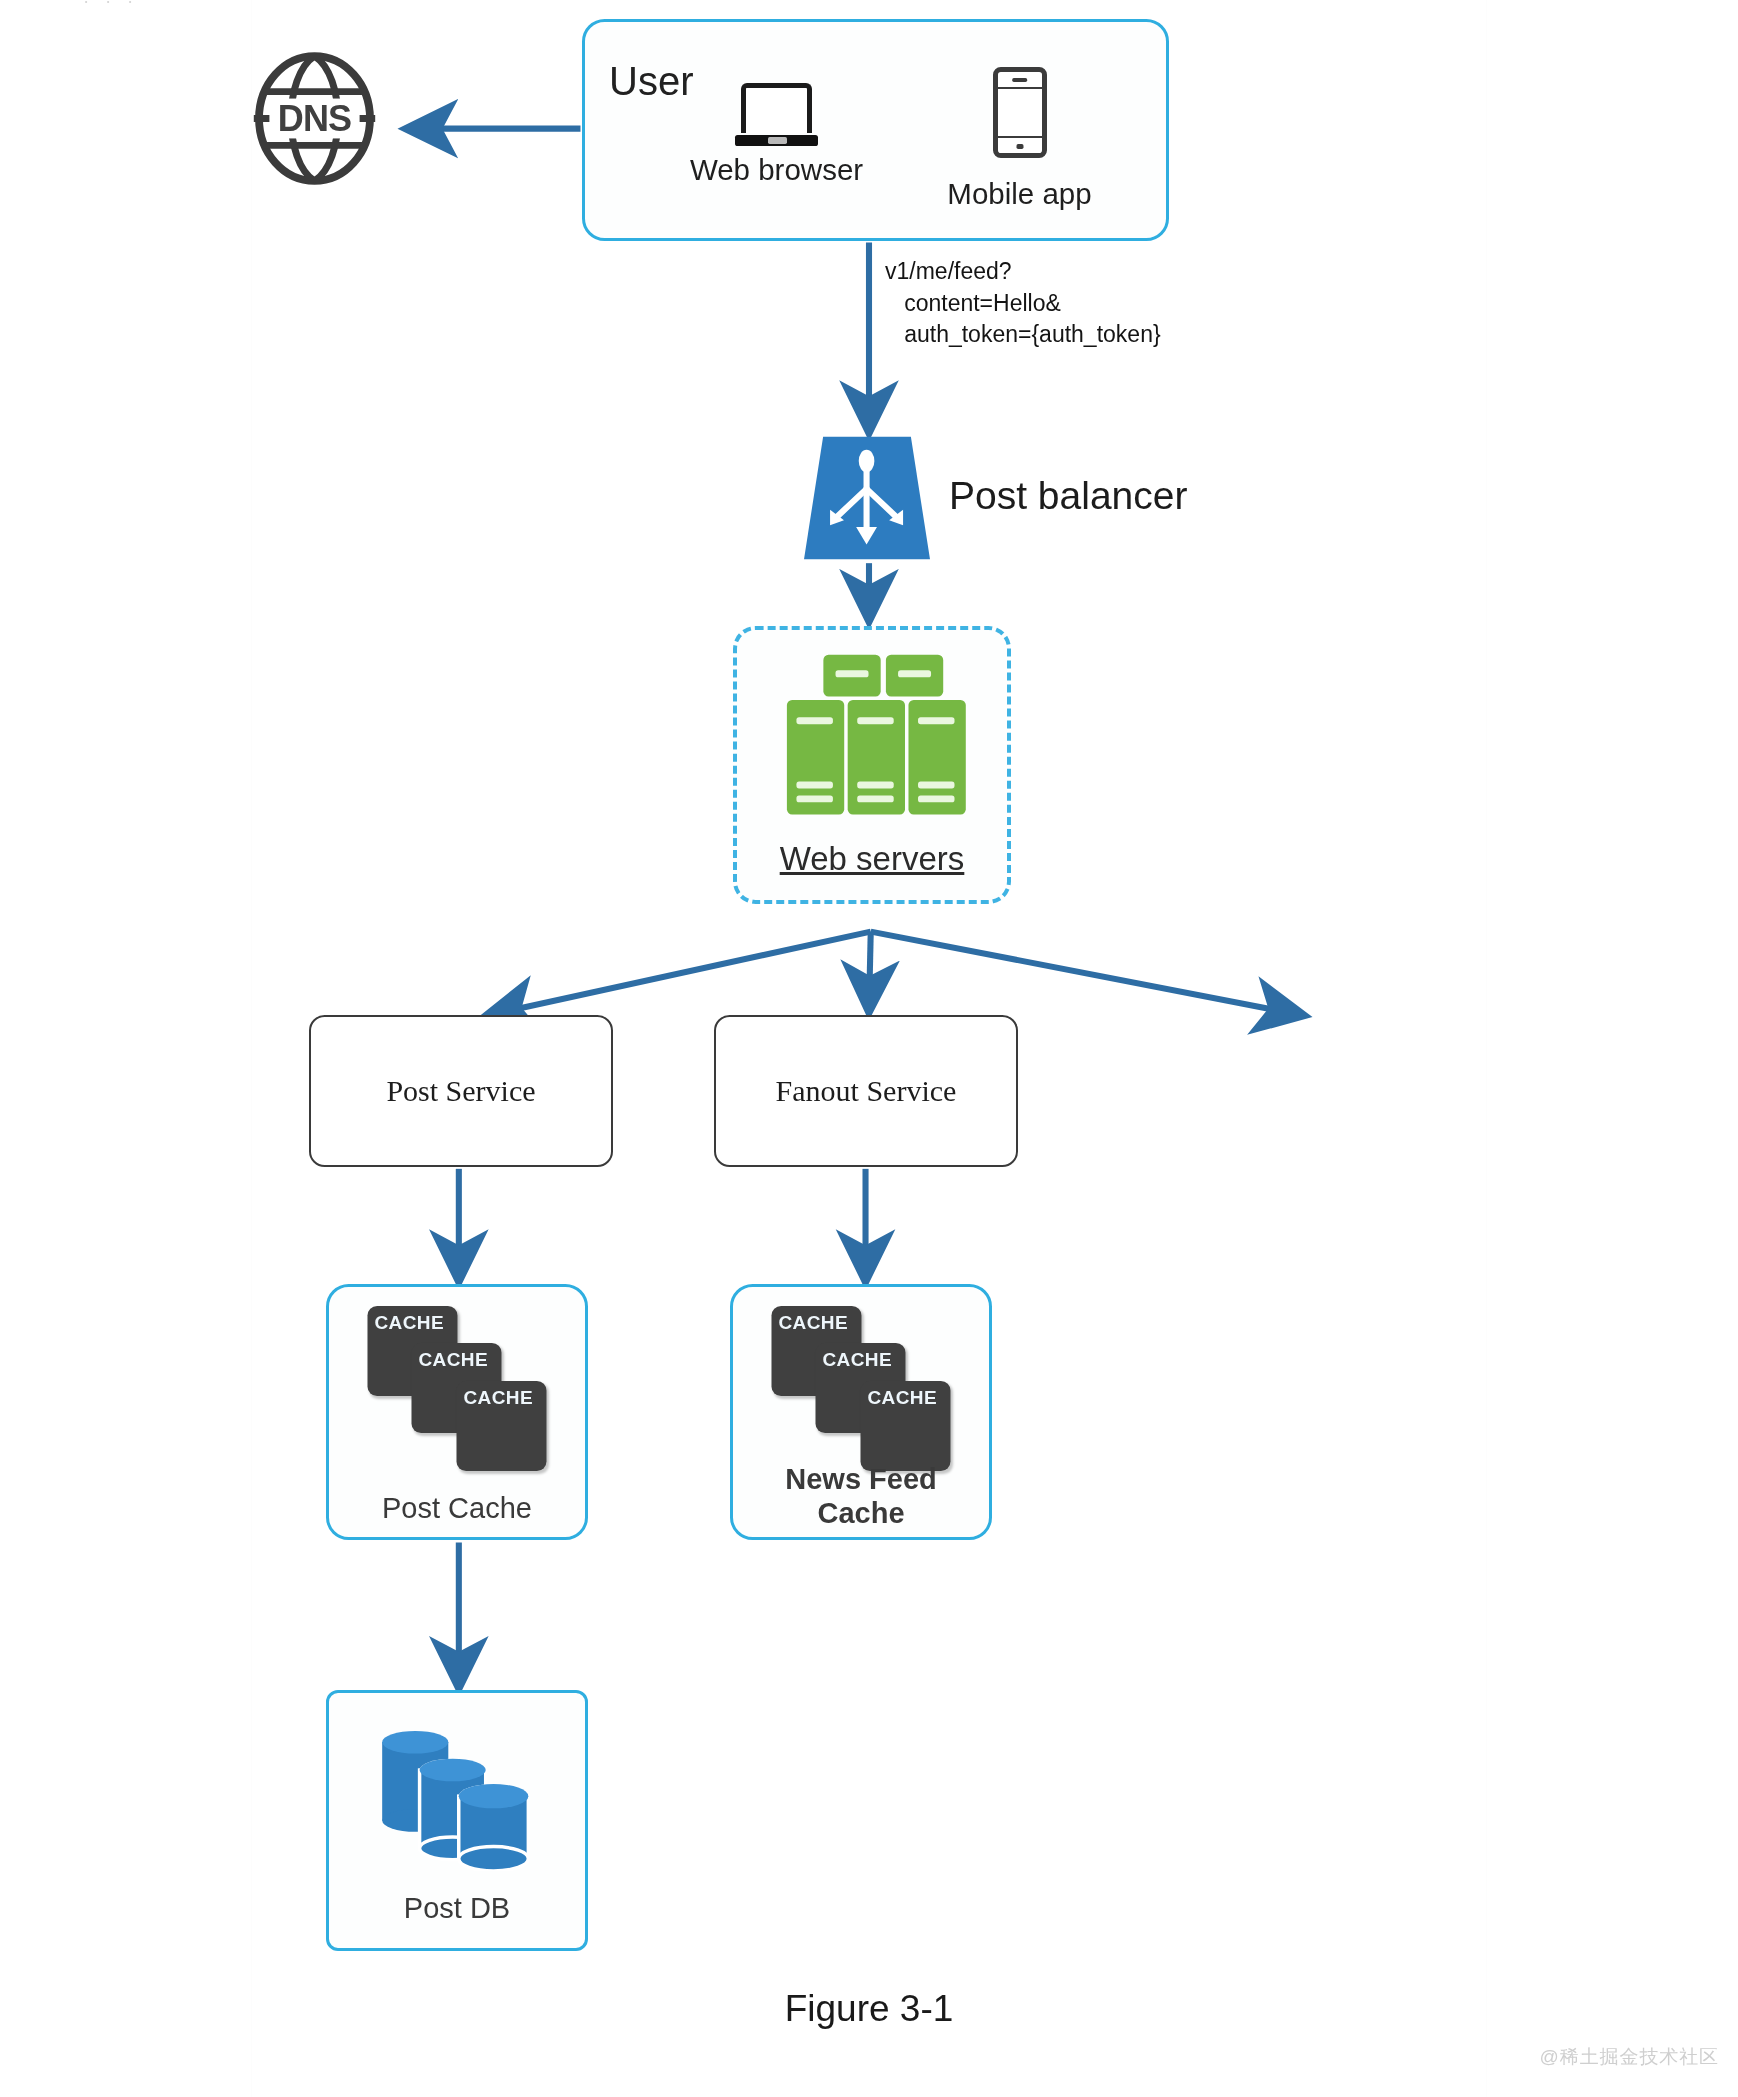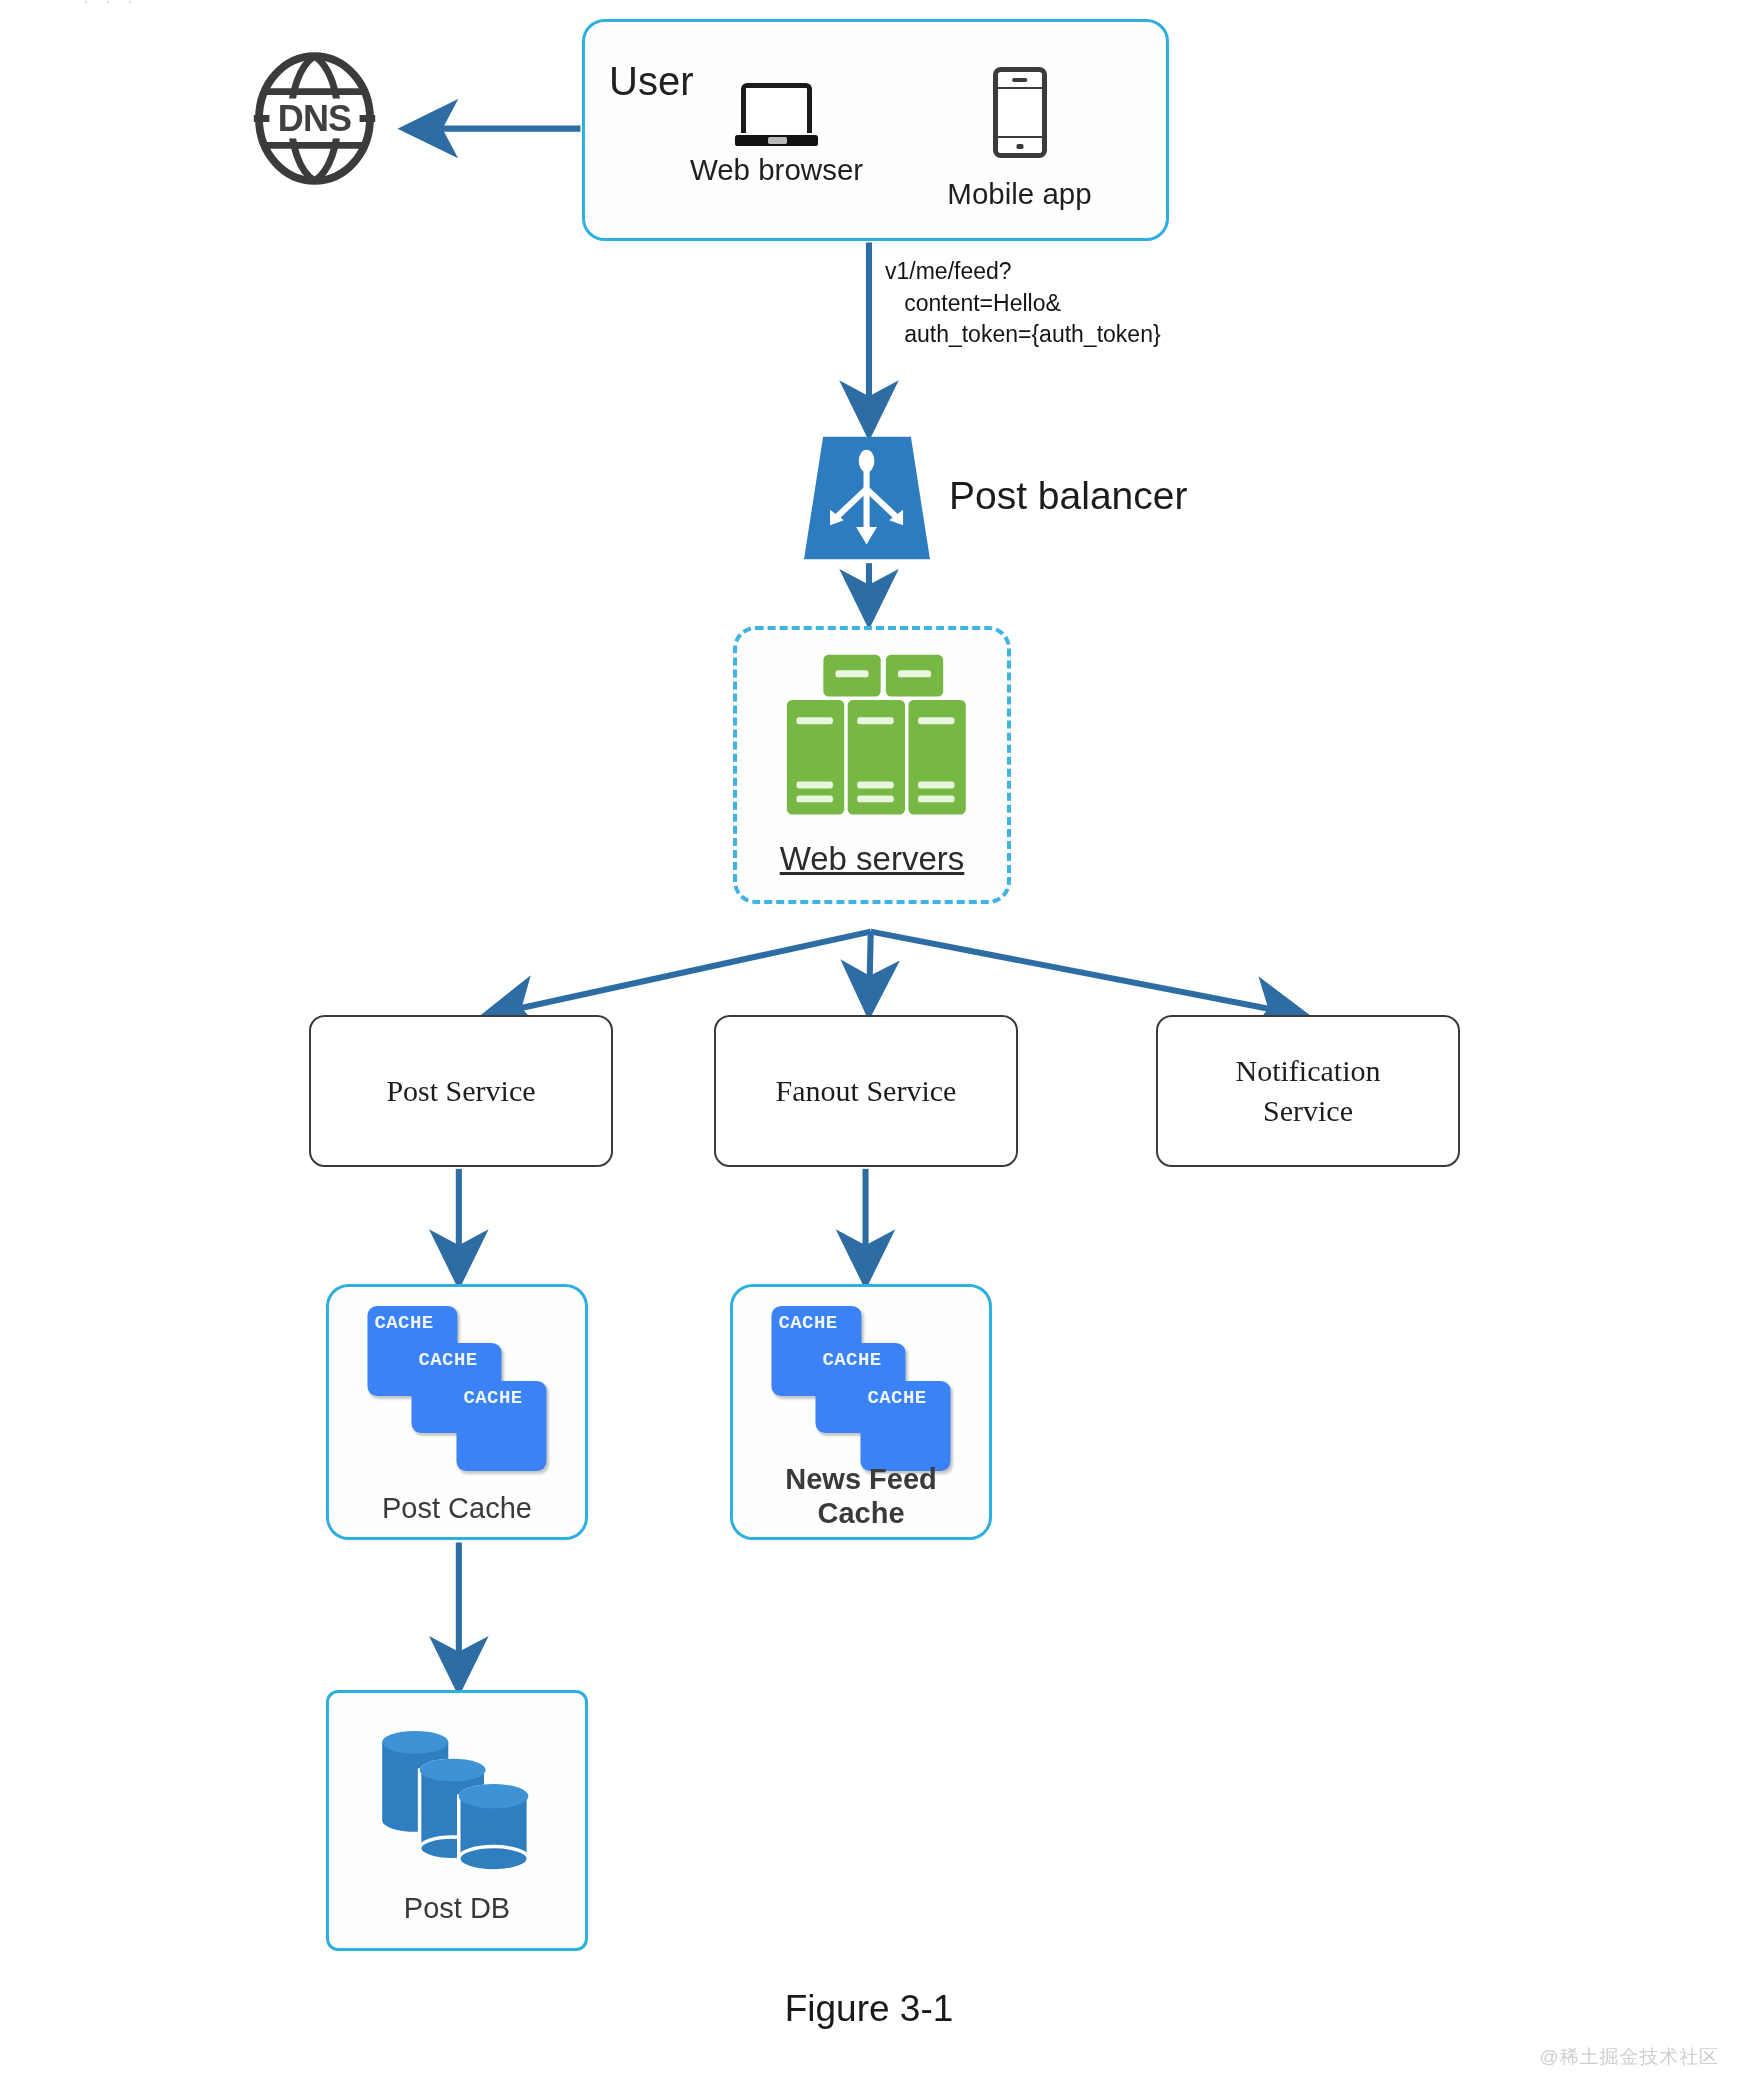--- a/index.html
+++ b/index.html
@@ -172,27 +172,27 @@
   #fanout-service   { left: 714px;  top: 1015px; width: 304px; height: 152px; }
   #notif-service    { left: 1156px; top: 1015px; width: 304px; height: 152px; }
 
   
   #post-cache-box      { left: 326px; top: 1284px; width: 262px; height: 256px; }
   #newsfeed-cache-box  { left: 730px; top: 1284px; width: 262px; height: 256px; }
   .cache-stack { position: absolute; left: 50%; transform: translateX(-50%); top: 19px; width: 179px; height: 165px; }
   .cache-tile {
     position: absolute;
     width: 90px; height: 90px;
-    background: #3b82f6;
+    background: #404040;
     border-radius: 9.6px;
     box-shadow: 1.7px 2.6px 2.6px rgba(0,0,0,0.22);
     color: #eef6fb;
     font-size: 19px;
     font-weight: 700;
-    font-family: Liberation Mono, monospace;
+    font-family: Liberation Sans, sans-serif;
     letter-spacing: 0.4px;
     padding-left: 7px;
     padding-top: 6px;
   }
   .cache-t1 { left: 0;    top: 0;  }
   .cache-t2 { left: 44px; top: 37px; }
   .cache-t3 { left: 89px; top: 75px; }
   .cache-caption {
     position: absolute; left: 0; bottom: 12px; width: 100%;
     text-align: center; font-size: 29px; color: #3a3a3a;
@@ -340,23 +340,20 @@
     </svg>
   </div>
   <div id="webservers-label" class="label-sans">Web servers</div>
 
   <div id="post-service" class="service-box">
     <span>Post Service</span>
   </div>
   <div id="fanout-service" class="service-box">
     <span>Fanout Service</span>
   </div>
-  <div id="notif-service" class="service-box">
-    <span style="max-width:200px;">Notification Service</span>
-  </div>
 
   <div id="post-cache-box" class="cyan-box">
     <div class="cache-stack">
       <div class="cache-tile cache-t1">CACHE</div>
       <div class="cache-tile cache-t2">CACHE</div>
       <div class="cache-tile cache-t3">CACHE</div>
     </div>
     <div class="cache-caption">Post Cache</div>
   </div>
 

